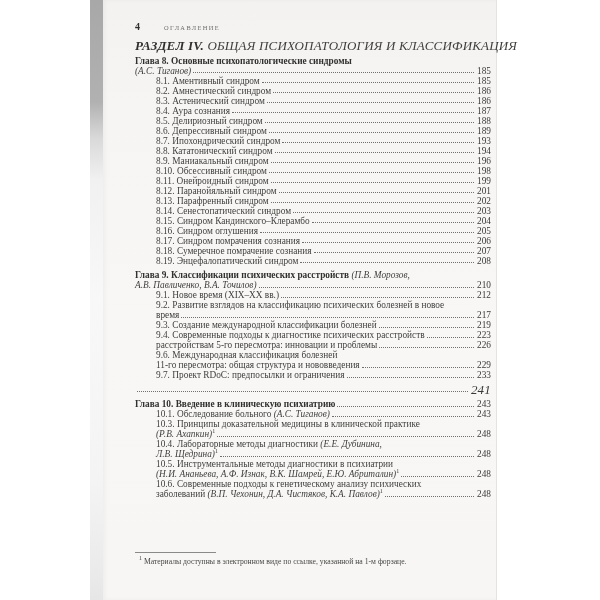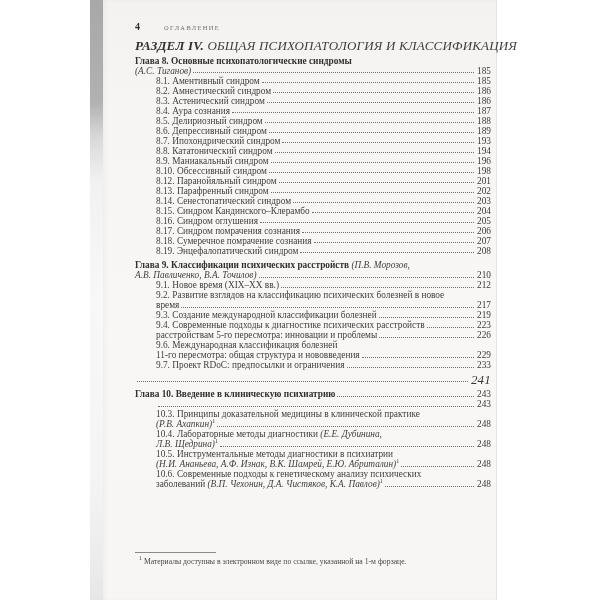--- a/index.html
+++ b/index.html
@@ -129,20 +129,27 @@
         </div>
         <div class="entry item">
           <div class="row">
             <span class="txt"><span>8.10. Обсессивный синдром</span></span>
             <span class="leader"></span>
             <span class="pg">198</span>
           </div>
         </div>
         <div class="entry item">
           <div class="row">
+            <span class="txt"><span>8.11. Онейроидный синдром </span></span>
+            <span class="leader"></span>
+            <span class="pg">199</span>
+          </div>
+        </div>
+        <div class="entry item">
+          <div class="row">
             <span class="txt"><span>8.12. Паранойяльный синдром </span></span>
             <span class="leader"></span>
             <span class="pg">201</span>
           </div>
         </div>
         <div class="entry item">
           <div class="row">
             <span class="txt"><span>8.13. Парафренный синдром </span></span>
             <span class="leader"></span>
             <span class="pg">202</span>
@@ -263,20 +270,21 @@
         </div>
         <div class="entry chapter">
           <div class="row">
             <span class="txt"><span class="b">Глава 10. Введение в клиническую психиатрию</span></span>
             <span class="leader"></span>
             <span class="pg">243</span>
           </div>
         </div>
         <div class="entry item">
           <div class="row">
+            <span class="txt"><span>10.1. Обследование больного </span><span class="i">(А.С. Тиганов)</span><span> </span></span>
             <span class="leader"></span>
             <span class="pg">243</span>
           </div>
         </div>
         <div class="entry item">
           <div class="row">
             <span class="txt"><span>10.3. Принципы доказательной медицины в клинической практике</span></span>
           </div>
           <div class="row">
             <span class="txt"><span class="i">(Р.В. Ахапкин)</span><sup>1</sup><span>  </span></span>

